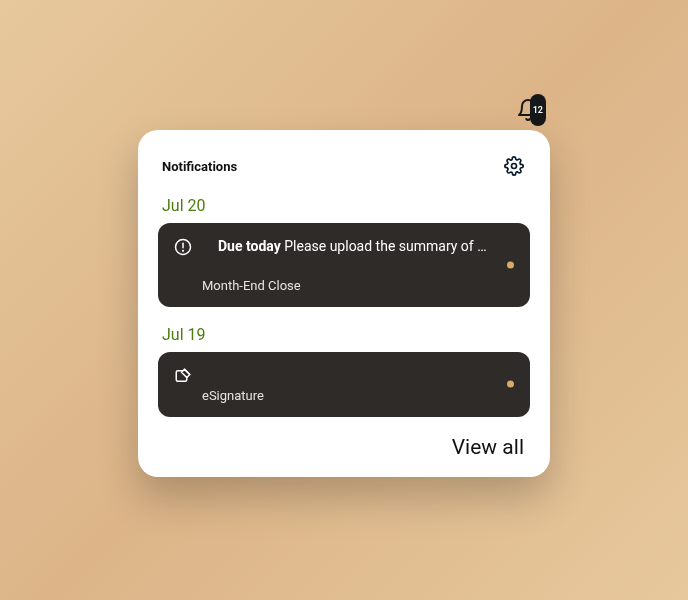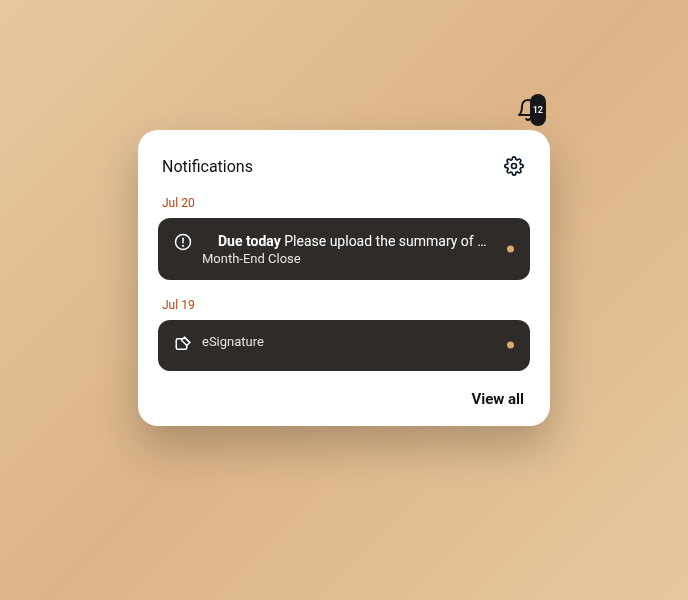--- a/index.html
+++ b/index.html
@@ -44,36 +44,36 @@
     padding: 24px 20px 18px 20px;
   }
   .panel-header {
     display: flex;
     align-items: center;
     justify-content: space-between;
     margin-bottom: 14px;
     padding: 0 4px;
   }
   .panel-title {
-    font-size: 16px;
-    font-weight: 400;
+    font-size: 13px;
+    font-weight: 700;
     color: #111;
   }
   .gear-btn {
     cursor: pointer;
     display: flex;
     align-items: center;
     justify-content: center;
     width: 24px;
     height: 24px;
     color: #0b1a2b;
   }
   .date-label {
-    font-size: 12px;
-    color: #c2410c;
+    font-size: 16px;
+    color: #4d7c0f;
     padding: 4px 4px 8px 4px;
   }
   .notif-card {
     background: #2e2b28;
     border-radius: 12px;
     padding: 14px 40px 14px 16px;
     display: flex;
     align-items: flex-start;
     gap: 10px;
     margin-bottom: 14px;
@@ -92,39 +92,39 @@
     font-size: 14px;
     line-height: 1.35;
     white-space: nowrap;
     overflow: hidden;
     text-overflow: ellipsis;
   }
   .notif-prefix { font-weight: 700; margin-left: 16px; }
   .notif-sub {
     color: #e6e3e0;
     font-size: 13px;
-    margin-top: 0;
+    margin-top: 22px;
   }
   .notif-dot {
     position: absolute;
     right: 16px;
     top: 50%;
     transform: translateY(-50%);
     width: 7px;
     height: 7px;
     border-radius: 50%;
     background: #d9a96b;
   }
   .view-all {
     text-align: right;
     padding: 4px 6px 0 0;
   }
   .view-all-link {
-    font-size: 15px;
-    font-weight: 700;
+    font-size: 21px;
+    font-weight: 400;
     color: #111;
     cursor: pointer;
   }
 </style>
 </head>
 <body>
 
 <div class="bell-container">
   <svg width="24" height="24" viewBox="0 0 24 24" fill="none" stroke="#17181a" stroke-width="2" stroke-linecap="round" stroke-linejoin="round">
     <path d="M6 8a6 6 0 0 1 12 0c0 7 3 9 3 9H3s3-2 3-9"></path>

